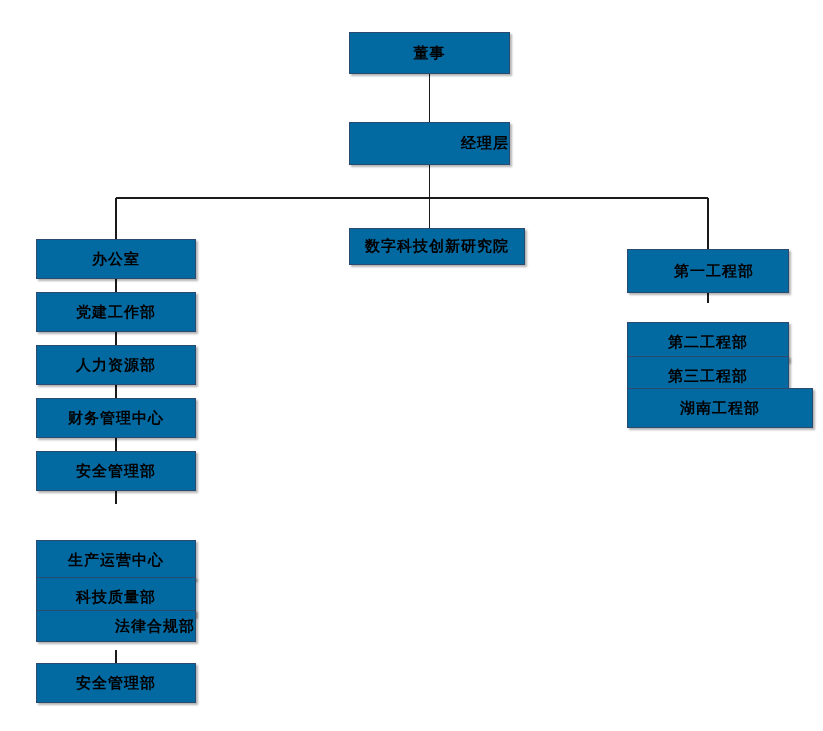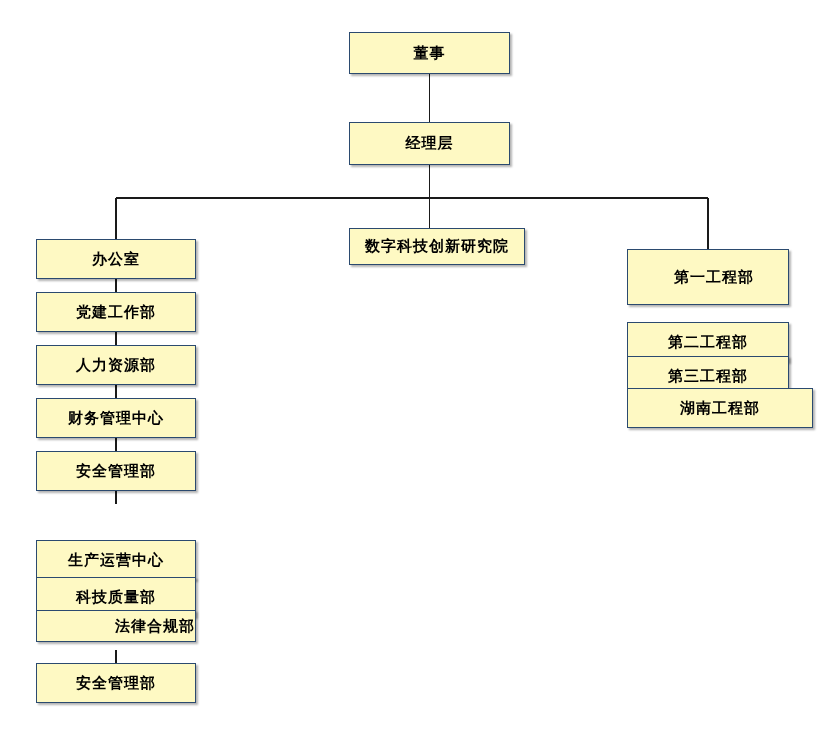--- a/index.html
+++ b/index.html
@@ -31,21 +31,21 @@
     width: 823px;
     height: 731px;
     z-index: 1;
     pointer-events: none;
   }
 
   .node {
     position: absolute;
     z-index: 2;
     box-sizing: border-box;
-    background: #fef9c3;
+    background: #0369a1;
     border: 1px solid #2B4A6F;
     box-shadow: 2px 2px 2px rgba(0, 0, 0, 0.30);
     display: flex;
     align-items: center;
     justify-content: center;
     color: #000000;
     font-size: 15px;
     font-weight: bold;
     letter-spacing: 1px;
     line-height: 1;
@@ -89,21 +89,21 @@
       <path d="M708 290 L708 303"></path>
       <path d="M708 343 L708 356"></path>
       <path d="M708 396 L708 408"></path>
     </g>
   </svg>
 
   <div class="node" style="left:349px; top:32px; width:161px; height:42px;">
     <span class="node-label">董事</span>
   </div>
 
-  <div class="node" style="left:349px; top:122px; width:161px; height:43px;">
+  <div class="node" style="left:349px; top:122px; width:161px; height:43px;justify-content:flex-end;">
     <span class="node-label">经理层</span>
   </div>
 
   <div class="node" style="left:349px; top:228px; width:176px; height:37px;">
     <span class="node-label">数字科技创新研究院</span>
   </div>
 
   <div class="node" style="left:36px; top:239px; width:160px; height:40px;">
     <span class="node-label">办公室</span>
   </div>
@@ -125,21 +125,21 @@
   <div class="node" style="left:36px; top:557px; width:160px; height:40px;margin-top:20px;">
     <span class="node-label">科技质量部</span>
   </div>
   <div class="node" style="left:36px; top:610px; width:160px; height:32px;justify-content:flex-end;">
     <span class="node-label">法律合规部</span>
   </div>
   <div class="node" style="left:36px; top:663px; width:160px; height:40px;align-items:center;">
     <span class="node-label">安全管理部</span>
   </div>
 
-  <div class="node" style="left:627px; top:249px; width:162px; height:56px;padding-left:12px;">
+  <div class="node" style="left:627px; top:249px; width:162px; height:44px;padding-left:12px;">
     <span class="node-label">第一工程部</span>
   </div>
   <div class="node" style="left:627px; top:303px; width:162px; height:40px;margin-top:19px;">
     <span class="node-label">第二工程部</span>
   </div>
   <div class="node" style="left:627px; top:356px; width:162px; height:40px;">
     <span class="node-label">第三工程部</span>
   </div>
   <div class="node" style="left:627px; top:388px; width:186px; height:40px;">
     <span class="node-label">湖南工程部</span>

